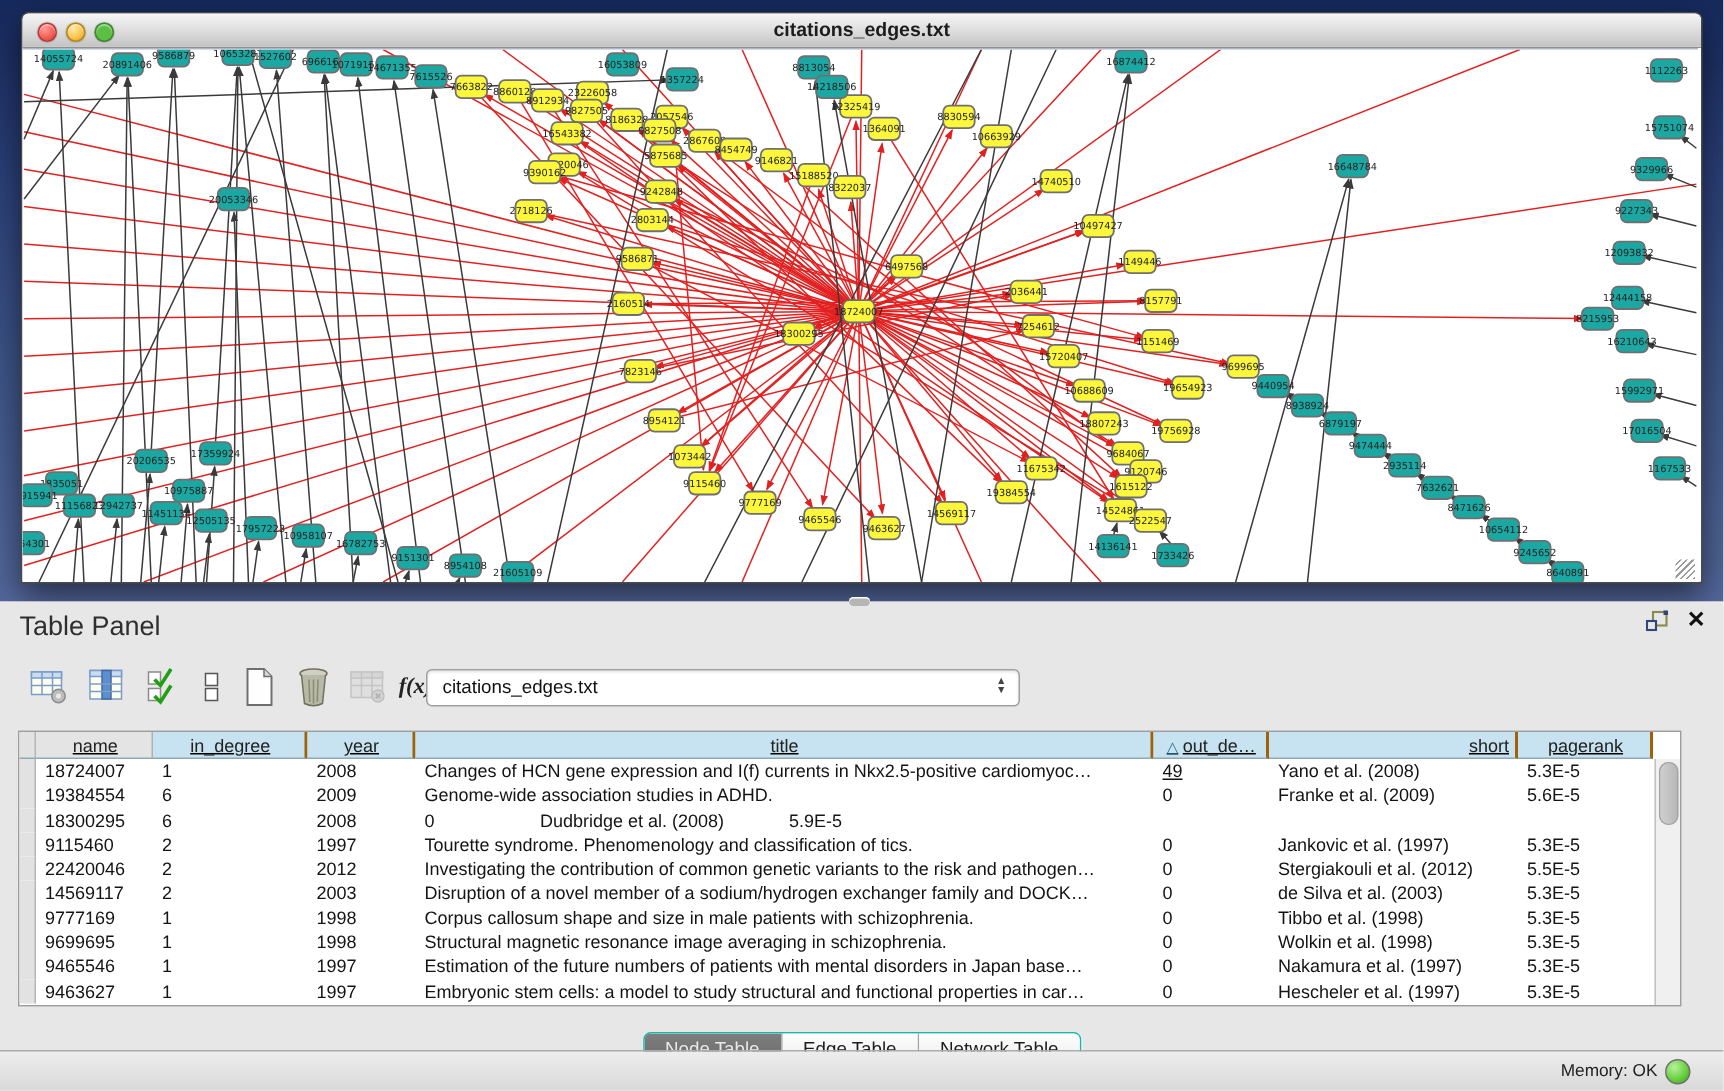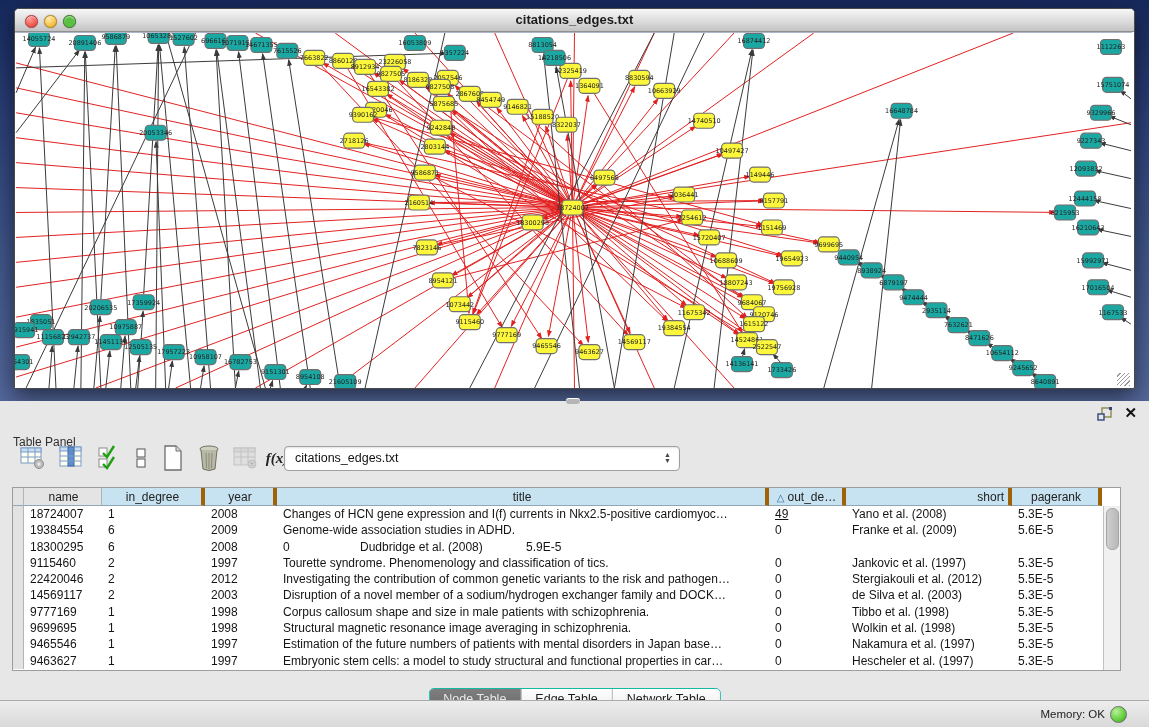--- a/index.html
+++ b/index.html
@@ -29,40 +29,40 @@
   .edge-r{stroke:#e32020;stroke-width:1;fill:none;}
   .edge-k{stroke:#3a3a3a;stroke-width:1;fill:none;}
   .nlabel{font-family:"DejaVu Sans",sans-serif;font-size:6.5px;fill:#222;}
   .resize-grip{position:absolute;right:2px;bottom:2px;width:13px;height:13px;
     background:repeating-linear-gradient(135deg,transparent 0 2px,#9a9a9a 2px 3px);}
   
   #table-panel{position:absolute;left:0;top:401px;width:1149px;height:326px;background:#e7e7e7;}
   .divider-handle{position:absolute;left:566px;top:-3px;width:14px;height:6px;border-radius:3px;
     background:#b5b5b5;box-shadow:inset 0 1px 0 #fff;}
   .panel-header{position:absolute;left:0;top:0;width:100%;height:26px;}
-  .panel-title{position:absolute;left:13px;top:6px;font-size:12px;color:#2e2e2e;margin-top:28px;}
+  .panel-title{position:absolute;left:13px;top:6px;font-size:18px;color:#2e2e2e;}
   .panel-float{position:absolute;right:36px;top:5px;width:16px;height:16px;cursor:pointer;}
   .panel-close{position:absolute;right:12px;top:3px;font-size:15px;font-weight:bold;color:#111;cursor:pointer;}
   .toolbar{position:absolute;left:14px;top:36px;height:44px;right:14px;}
   .tb-icon{position:absolute;top:6px;width:30px;height:30px;display:flex;align-items:center;justify-content:center;cursor:pointer;}
   .fx{font-family:"Liberation Serif",serif;font-style:italic;font-weight:bold;font-size:15px;color:#222;}
   .dropdown{position:absolute;left:270px;top:9px;width:394px;height:23px;background:#fff;
     border:1px solid #9f9f9f;border-radius:4px;box-shadow:inset 0 1px 2px rgba(0,0,0,.12);}
   .dropdown .dd-label{position:absolute;left:10px;top:4px;font-size:12.5px;color:#111;}
   .dd-stepper{position:absolute;right:6px;top:2px;width:11px;height:18px;
     display:flex;flex-direction:column;align-items:center;justify-content:center;color:#444;}
   .dd-stepper span{font-size:7px;line-height:6px;}
   
   .table-wrap{position:absolute;left:12px;top:86px;width:1107px;height:182px;background:#fff;
     border:1px solid #9d9d9d;}
   .trow{display:flex;height:16.3px;align-items:stretch;}
-  .trow.head{height:18px;}
+  .trow.head{height:18px;text-decoration:underline;}
   .tcell{font-size:12px;color:#141414;white-space:nowrap;overflow:hidden;
     padding:1px 4px 0 6px;box-sizing:border-box;flex:0 0 auto;}
-  .head .tcell{background:#c7e2f0;border-right:4px solid #a16207;border-bottom:1px solid #8fa8b6;
+  .head .tcell{background:#c7e2f0;border-right:2px solid #a16207;border-bottom:1px solid #8fa8b6;
     text-align:center;padding-top:2px;color:#222;}
   .head .tcell.gutter,.tcell.gutter{background:#e2e2e2;border-right:1px solid #b5b5b5;}
   .head .tcell.name-col{background:#e4e4e4;border-right:1px solid #b0b0b0;}
   .sort-tri{color:#2e6f9e;font-size:10px;margin-right:3px;}
   .vscroll{position:absolute;right:0;top:18px;bottom:0;width:16px;background:#f0f0f0;border-left:1px solid #c2c2c2;}
   .vthumb{position:absolute;left:2px;top:2px;width:11px;height:40px;border-radius:6px;
     background:linear-gradient(90deg,#cfcfcf,#b8b8b8);border:1px solid #a5a5a5;}
   
   .tabbar{position:absolute;left:0;top:268px;width:100%;height:31px;}
   .segs{position:absolute;left:50%;top:19px;transform:translateX(-50%);display:flex;height:21px;

